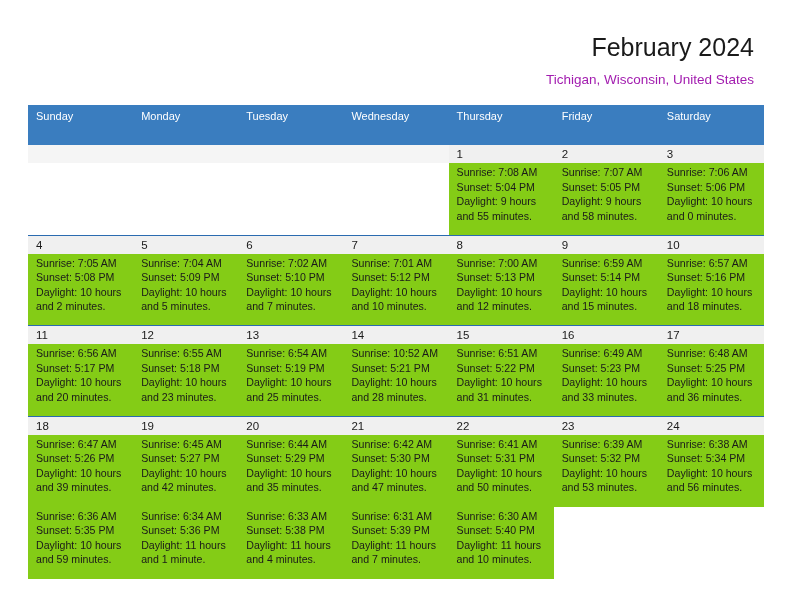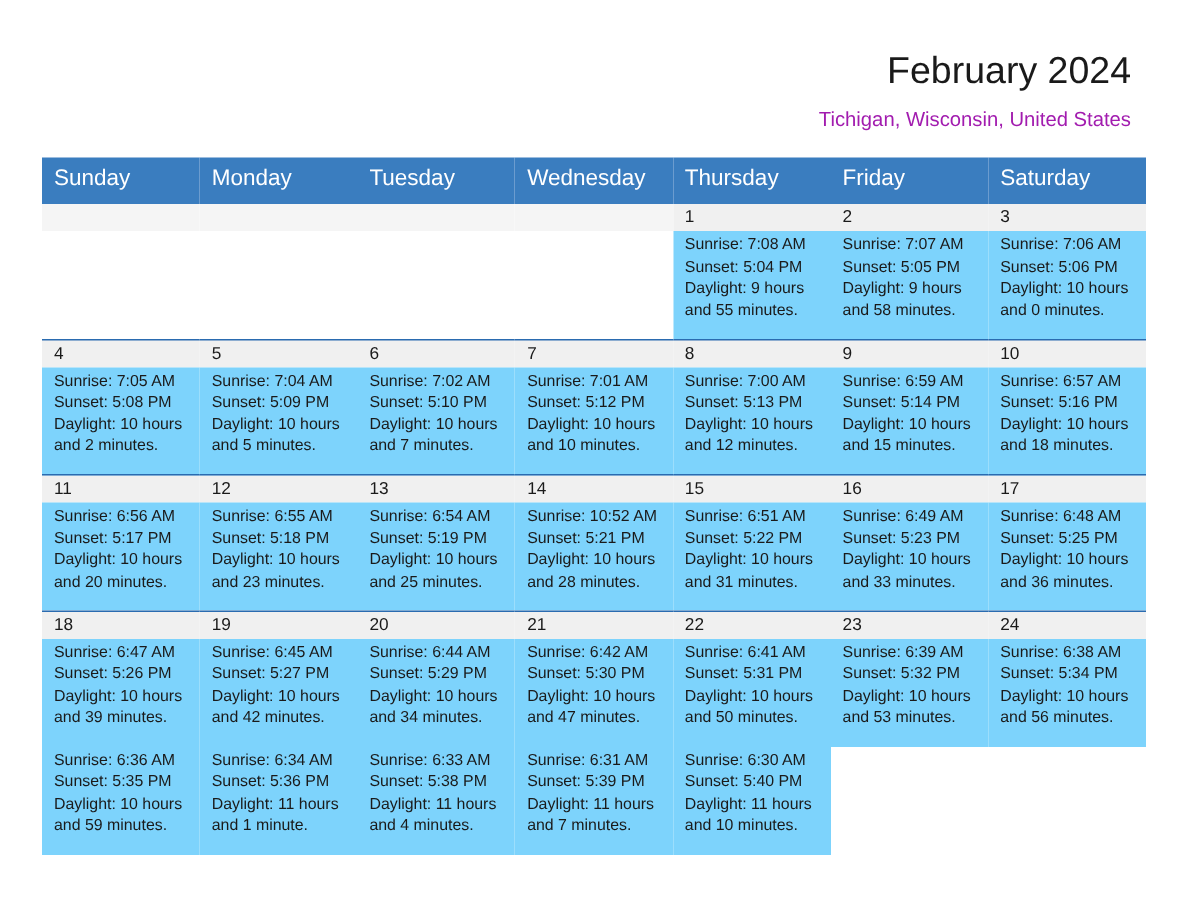--- a/index.html
+++ b/index.html
@@ -88,24 +88,24 @@
     position: absolute;
     left: 28px;
     top: 105px;
     width: 736px;
     border-collapse: collapse;
     table-layout: fixed;
   }
   .calendar th {
     background: #3a7dbf;
     color: #ffffff;
-    font-size: 15px;
+    font-size: 11px;
     font-weight: normal;
     text-align: left;
-    padding: 5px 0 9px 8px;
+    padding: 5px 0 23px 8px;
     height: 17px;
     box-sizing: border-box;
   }
   .calendar col { width: 105.14px; }
 
   .daynum-row td {
     background: #f0f0f0;
     border-top: 1.6px solid #2a6bb0;
     font-size: 11.5px;
     color: #1a1a1a;
@@ -114,21 +114,21 @@
     vertical-align: top;
     box-sizing: border-box;
   }
   .daynum-row.first-row td {
     border-top: none;
   }
   .daynum-row td.empty-cell {
     background: #f5f5f5;
   }
   .info-row td {
-    background: #7dd3fc;
+    background: #84cc16;
     font-size: 10.6px;
     color: #1a1a1a;
     line-height: 14.6px;
     padding: 2px 6px 10px 8px;
     height: 72px;
     vertical-align: top;
     box-sizing: border-box;
   }
   .info-row td .line {
     white-space: nowrap;
@@ -332,21 +332,21 @@
         <td>
           <div class="line">Sunrise: 6:45 AM</div>
           <div class="line">Sunset: 5:27 PM</div>
           <div class="line">Daylight: 10 hours</div>
           <div class="line">and 42 minutes.</div>
         </td>
         <td>
           <div class="line">Sunrise: 6:44 AM</div>
           <div class="line">Sunset: 5:29 PM</div>
           <div class="line">Daylight: 10 hours</div>
-          <div class="line">and 34 minutes.</div>
+          <div class="line">and 35 minutes.</div>
         </td>
         <td>
           <div class="line">Sunrise: 6:42 AM</div>
           <div class="line">Sunset: 5:30 PM</div>
           <div class="line">Daylight: 10 hours</div>
           <div class="line">and 47 minutes.</div>
         </td>
         <td>
           <div class="line">Sunrise: 6:41 AM</div>
           <div class="line">Sunset: 5:31 PM</div>

